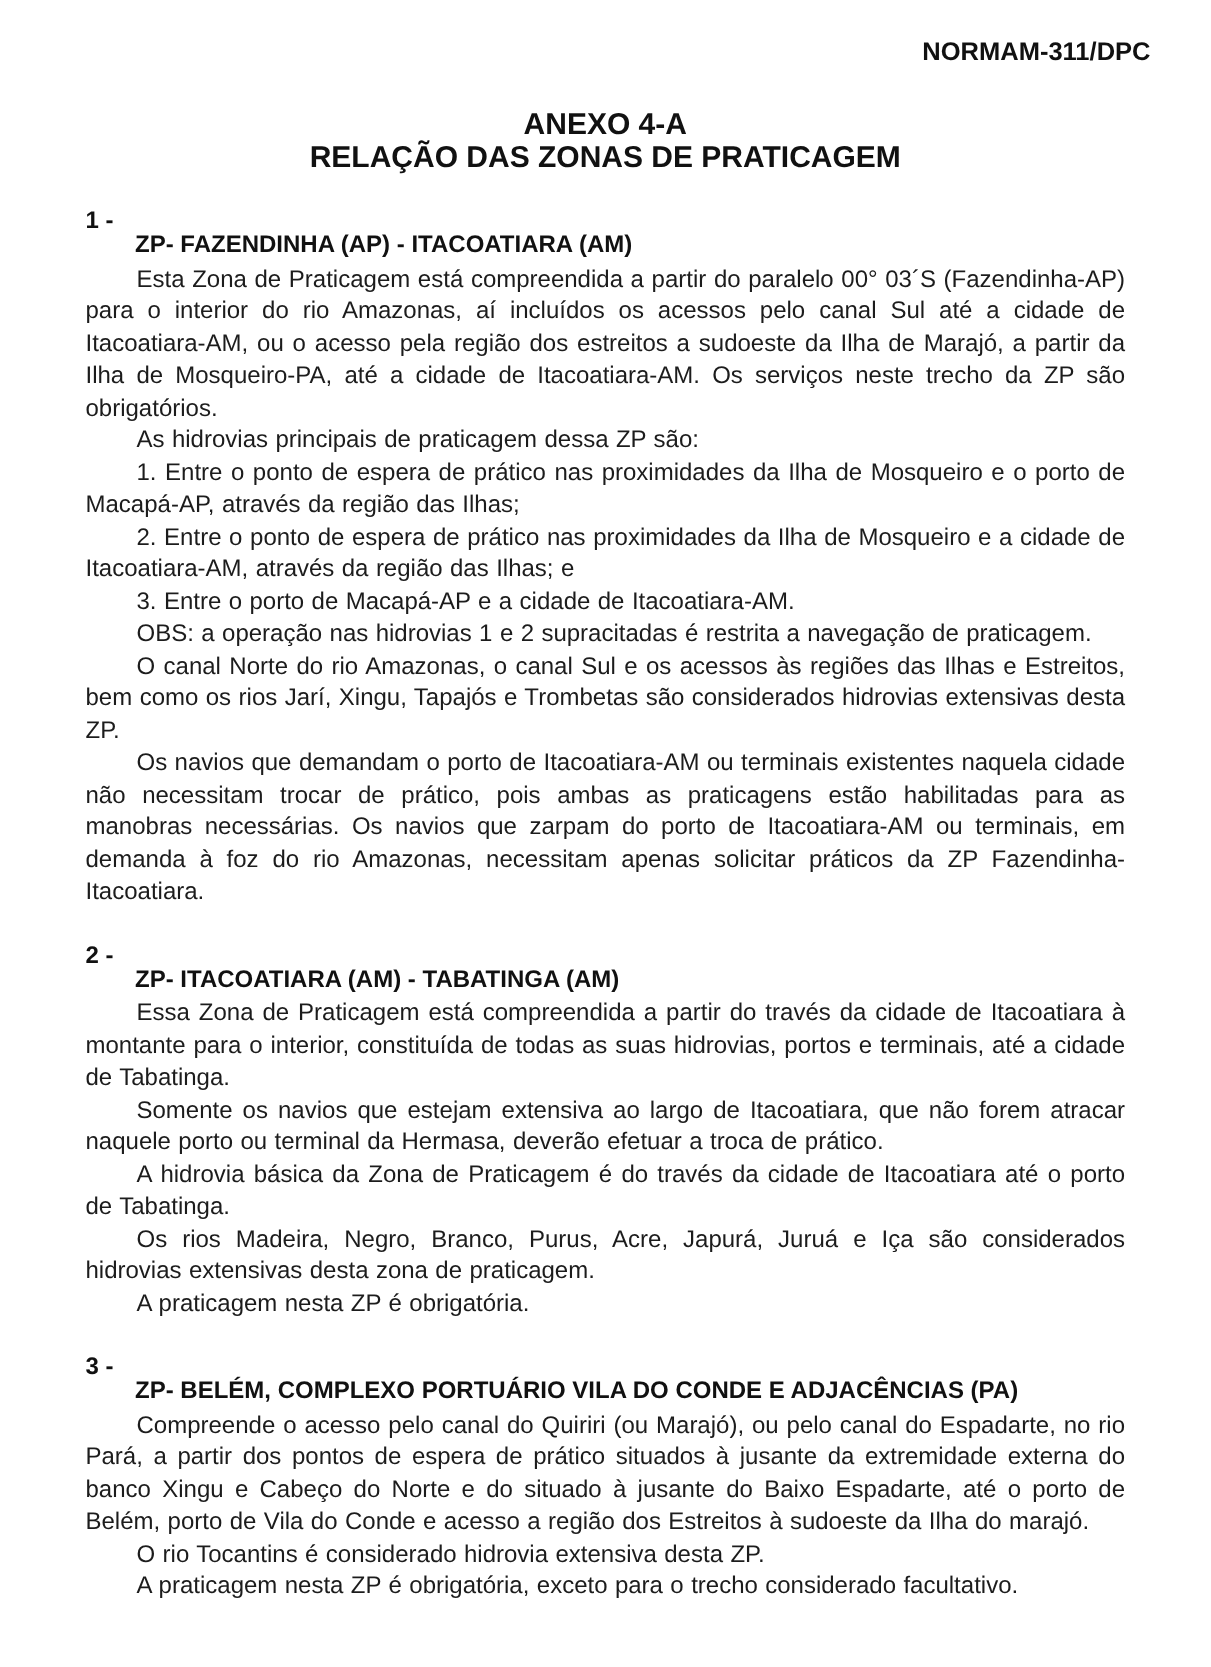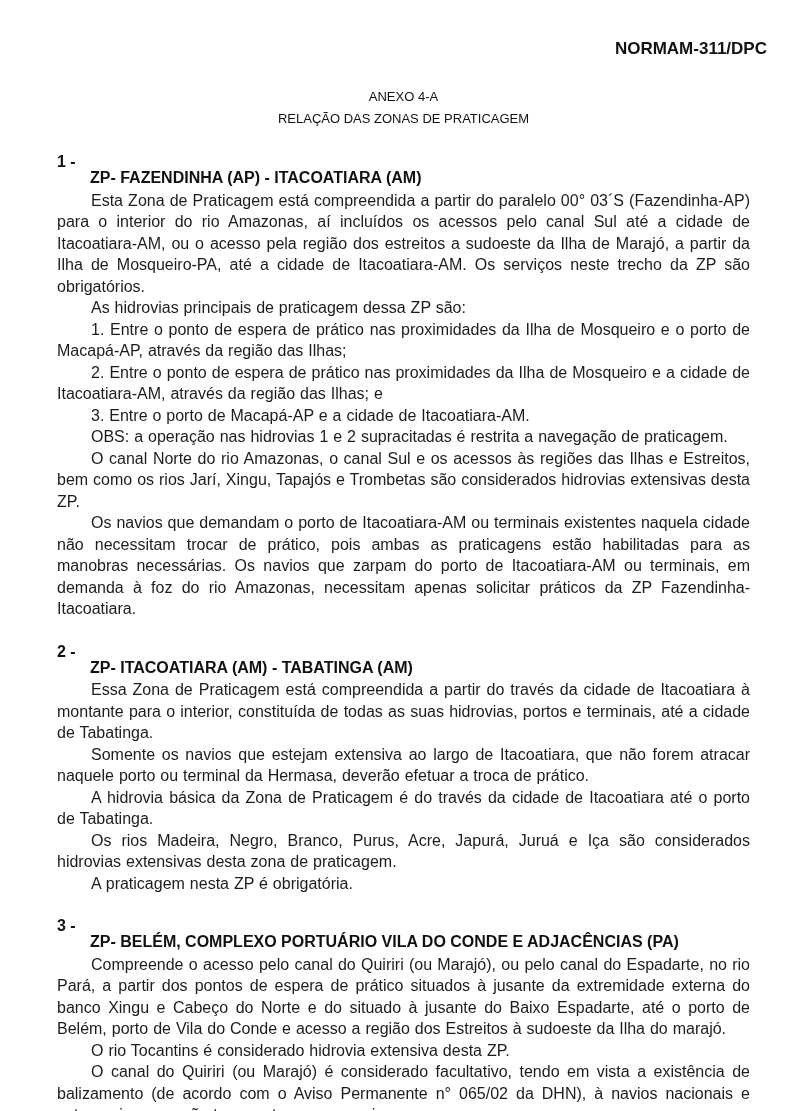--- a/index.html
+++ b/index.html
@@ -5,42 +5,42 @@
   html, body {
     margin: 0;
     padding: 0;
     background: #ffffff;
   }
   .page {
     position: relative;
     width: 807px;
     height: 1111px;
     box-sizing: border-box;
-    padding: 38px 57px 20px 57px;
+    padding: 24px 57px 20px 57px;
     background: #ffffff;
     overflow: hidden;
     font-family: "Liberation Sans", sans-serif;
     color: #1c1c1c;
   }
   .doc-ref {
     font-size: 17px;
     font-weight: bold;
     line-height: 22px;
     text-align: right;
     margin-right: -17px;
     color: #111;
     white-space: nowrap;
   }
   .title-block {
     margin-top: 26px;
     text-align: center;
   }
   .title-block .t-line {
-    font-size: 13px;
-    font-weight: normal;
+    font-size: 20px;
+    font-weight: bold;
     line-height: 22px;
     color: #111;
   }
   .section {
     margin-top: 21px;
   }
   .section:first-of-type {
     margin-top: 37px;
   }
   .sec-heading {
@@ -106,17 +106,16 @@
     <p class="para">A praticagem nesta ZP é obrigatória.</p>
   </div>
 
   <div class="section">
     <div class="sec-heading">
       <span class="sec-num">3 -</span>
       <span class="sec-title">ZP- BELÉM, COMPLEXO PORTUÁRIO VILA DO CONDE E ADJACÊNCIAS (PA)</span>
     </div>
     <p class="para">Compreende o acesso pelo canal do Quiriri (ou Marajó), ou pelo canal do Espadarte, no rio Pará, a partir dos pontos de espera de prático situados à jusante da extremidade externa do banco Xingu e Cabeço do Norte e do situado à jusante do Baixo Espadarte, até o porto de Belém, porto de Vila do Conde e acesso a região dos Estreitos à sudoeste da Ilha do marajó.</p>
     <p class="para">O rio Tocantins é considerado hidrovia extensiva desta ZP.</p>
-    <p class="para">O canal do Quiriri (ou Marajó) é considerado facultativo, tendo em vista a existência de balizamento (de acordo com o Aviso Permanente n° 065/02 da DHN), à navios nacionais e estrangeiros que não transportem carga perigosa.</p>
     <p class="para">A praticagem nesta ZP é obrigatória, exceto para o trecho considerado facultativo.</p>
   </div>
 
 </div>
 
 </body></html>

